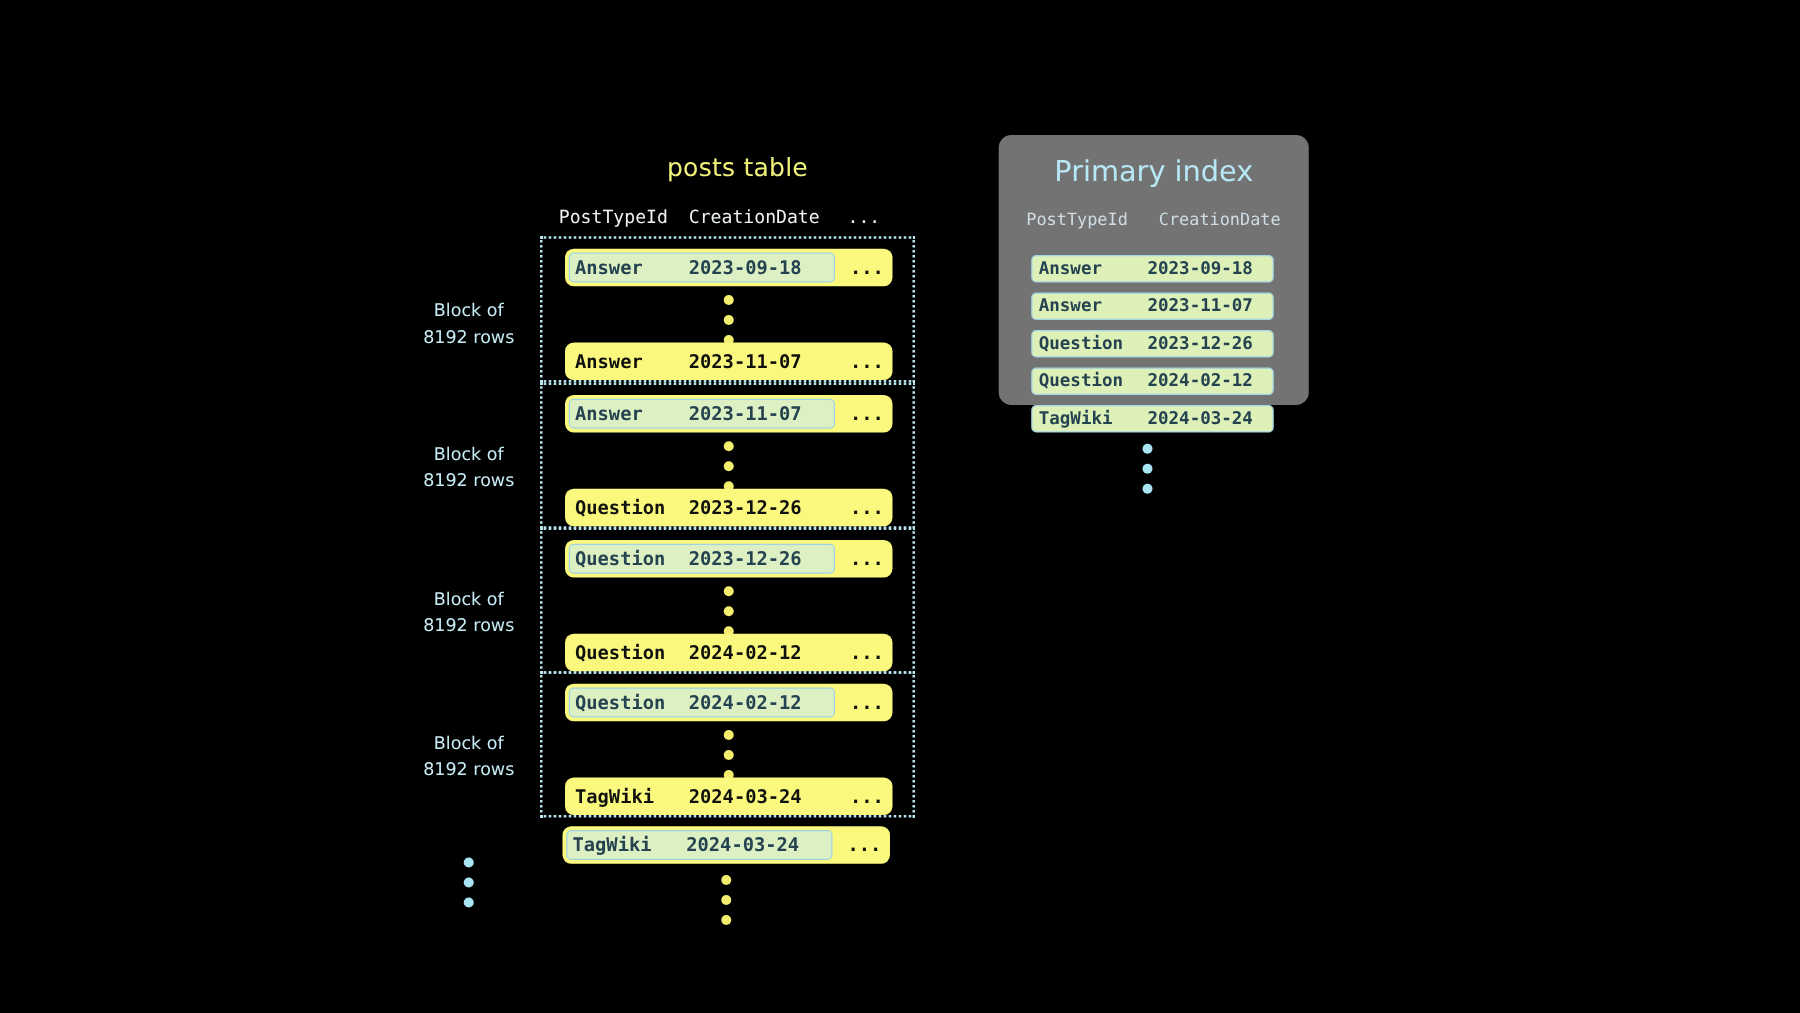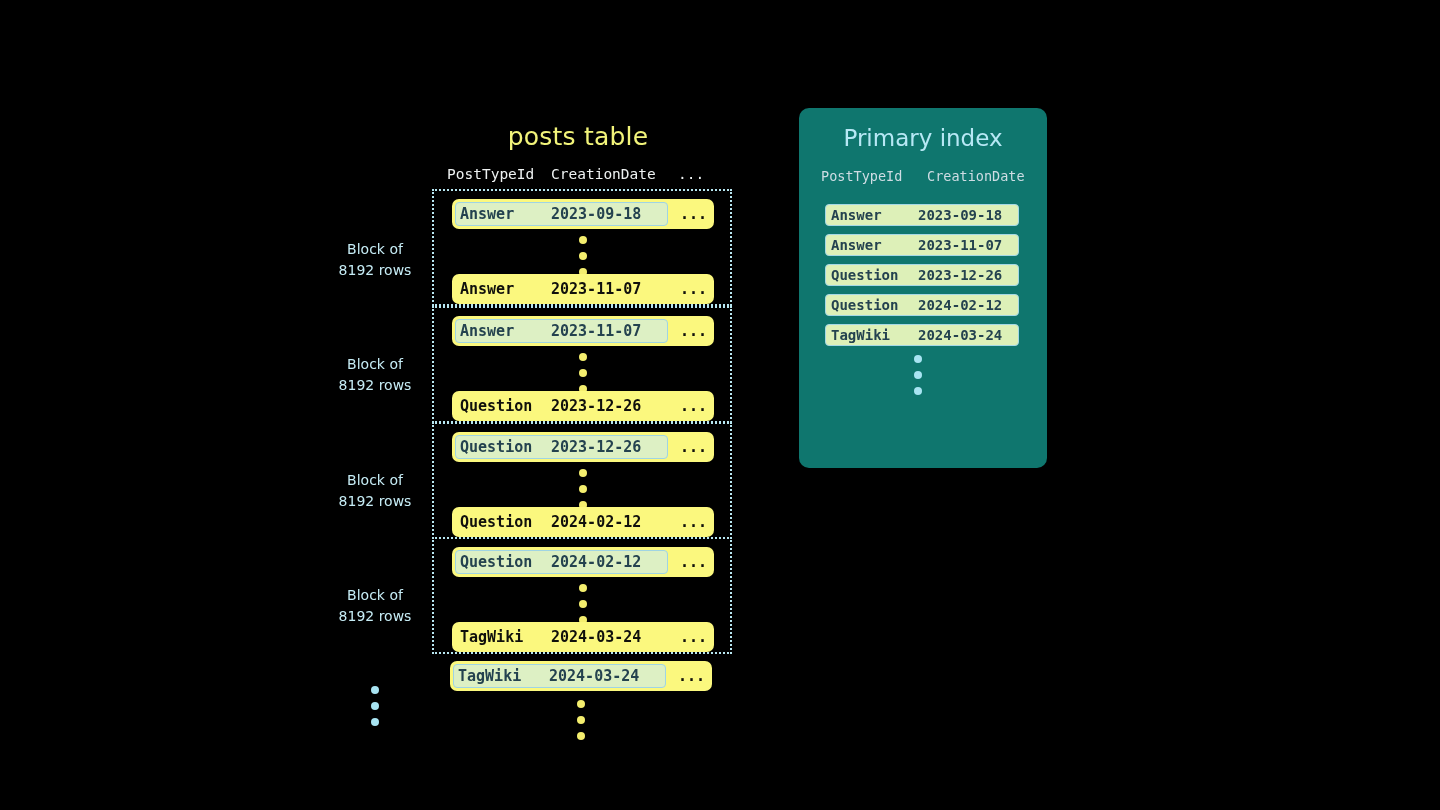--- a/index.html
+++ b/index.html
@@ -16,27 +16,27 @@
   }
 
   .stage {
     position: absolute;
     inset: 0;
   }
 
   
   .posts-title {
     position: absolute;
-    left: 428px;
+    left: 440px;
     top: 122px;
     width: 300px;
     text-align: center;
     color: #f2f47a;
     font-family: "DejaVu Sans", sans-serif;
-    font-size: 25px;
+    font-size: 20px;
     font-weight: 400;
     letter-spacing: .2px;
   }
 
   .posts-header {
     position: absolute;
     left: 447px;
     top: 166px;
     width: 272px;
     height: 18px;
@@ -128,22 +128,22 @@
   }
   .dots.yellow i { background: #f4ee6e; }
   .dots.cyan i   { background: #a8e4f2; }
 
   
   .index-panel {
     position: absolute;
     left: 799px;
     top: 108px;
     width: 248px;
-    height: 360px;
-    background: #0f766e;
+    height: 216px;
+    background: #737373;
     border-radius: 10px;
   }
   .index-title {
     position: absolute;
     left: 0; top: 17px;
     width: 100%;
     text-align: center;
     color: #b7e8f5;
     font-family: "DejaVu Sans", sans-serif;
     font-size: 23px;

